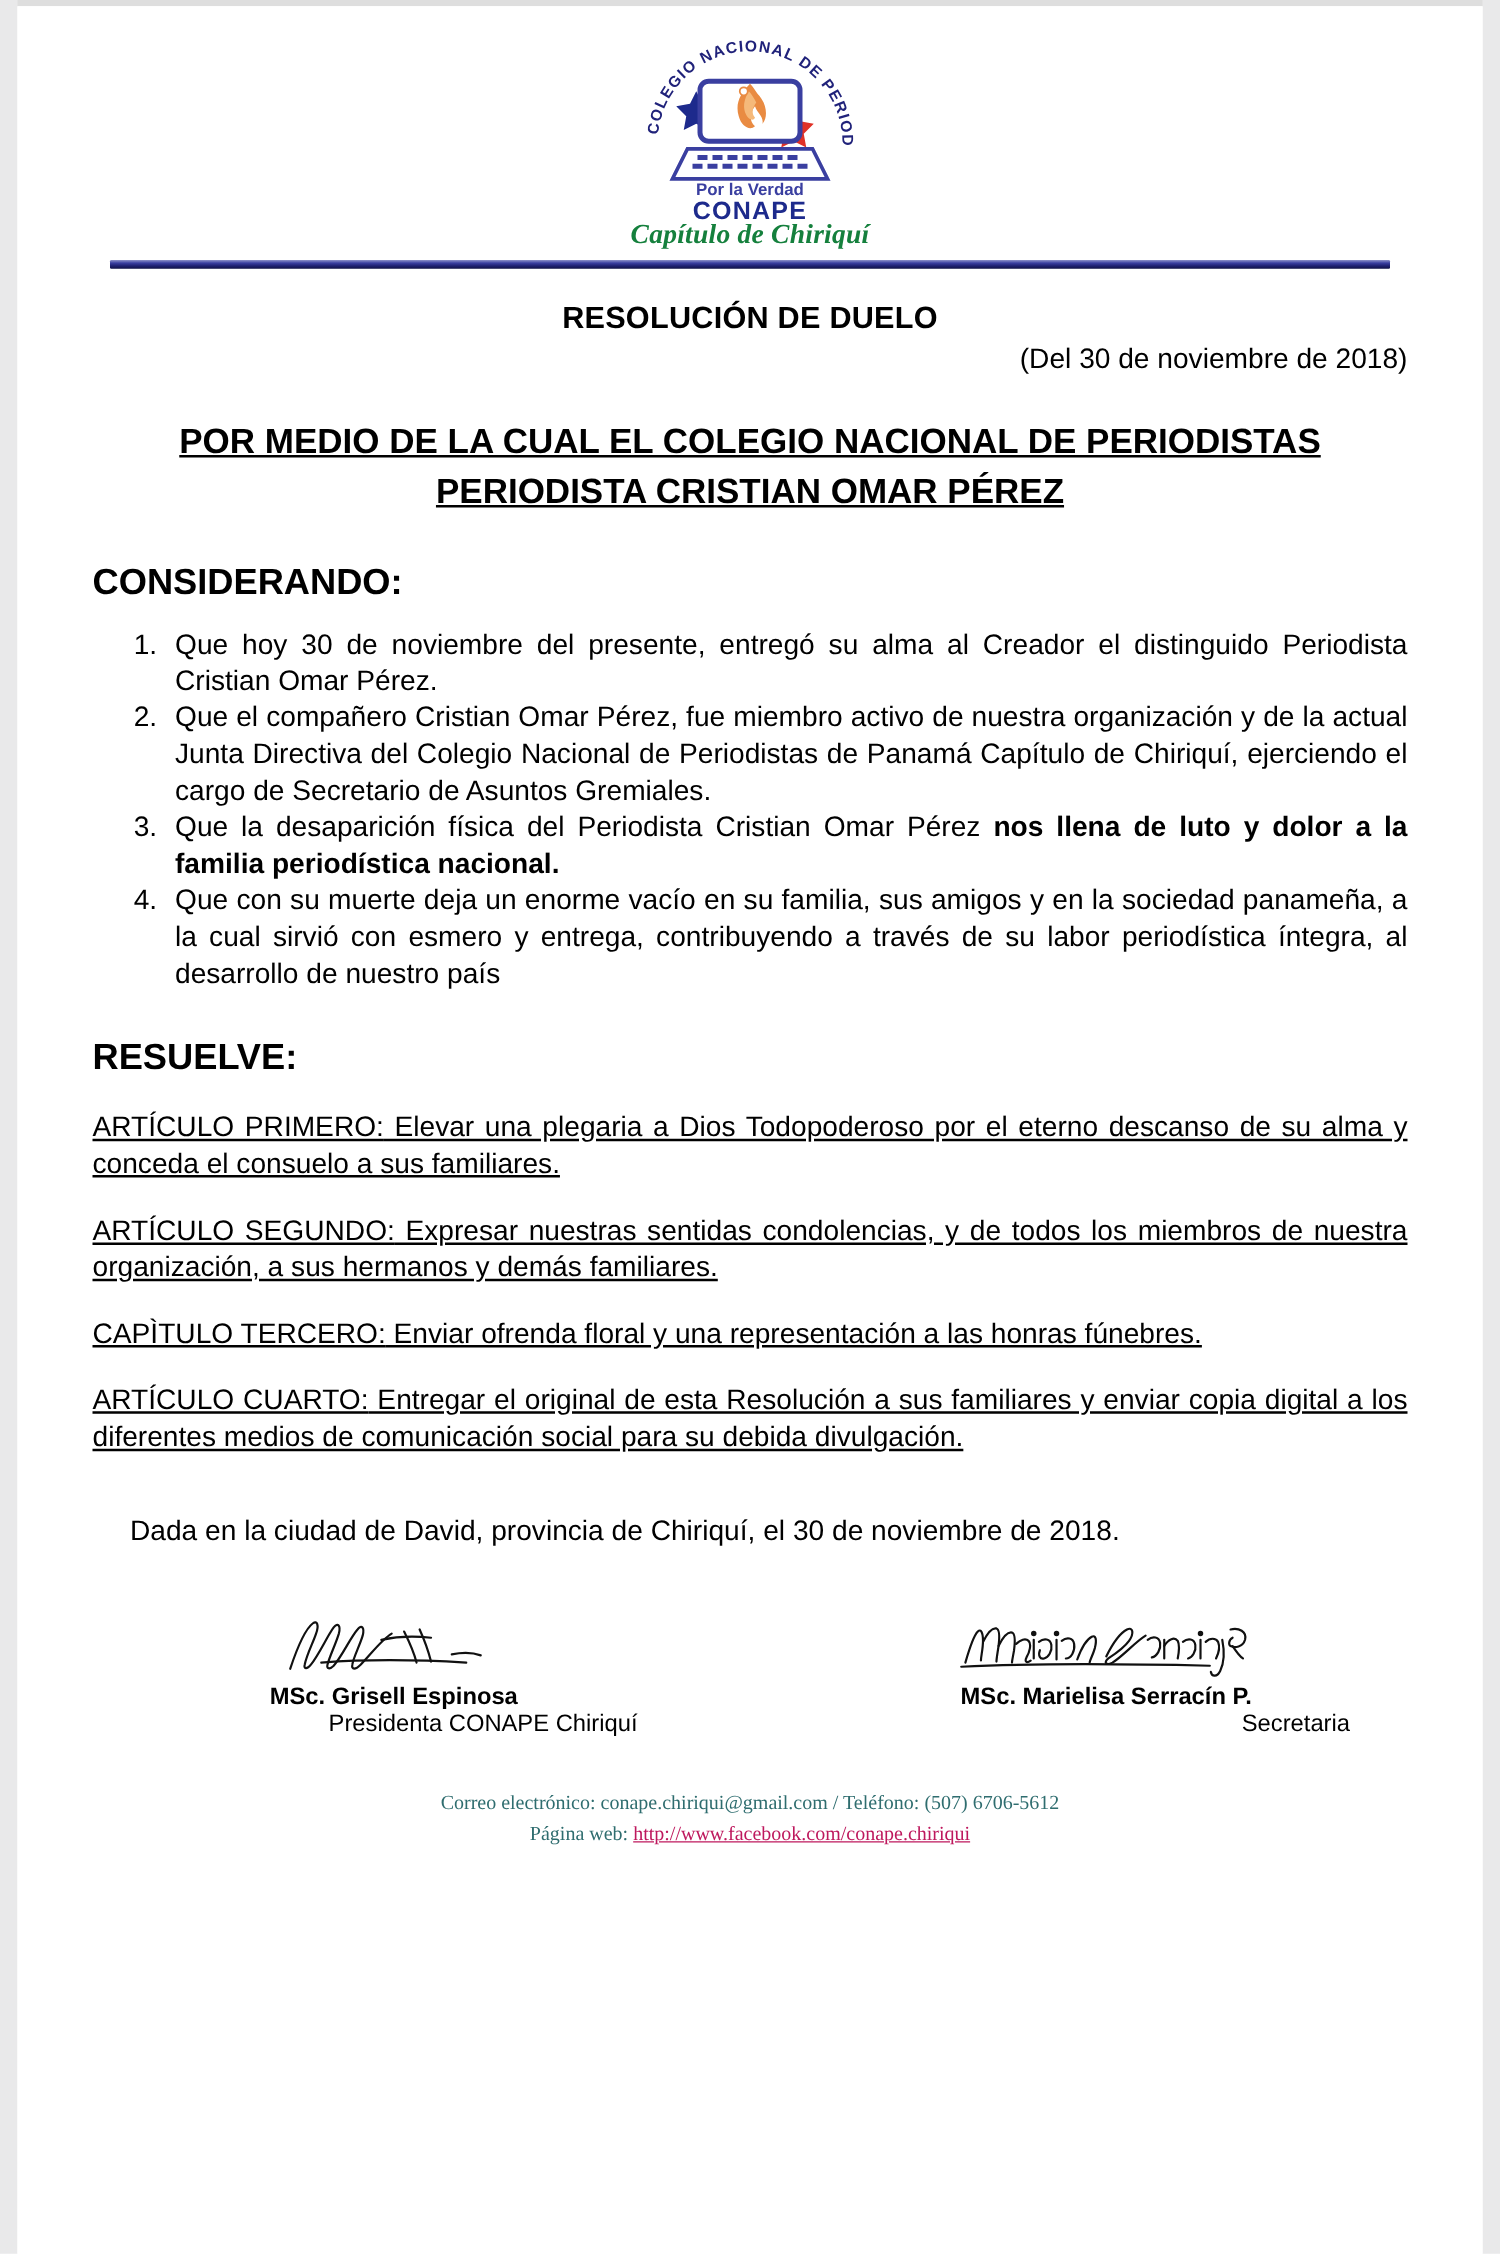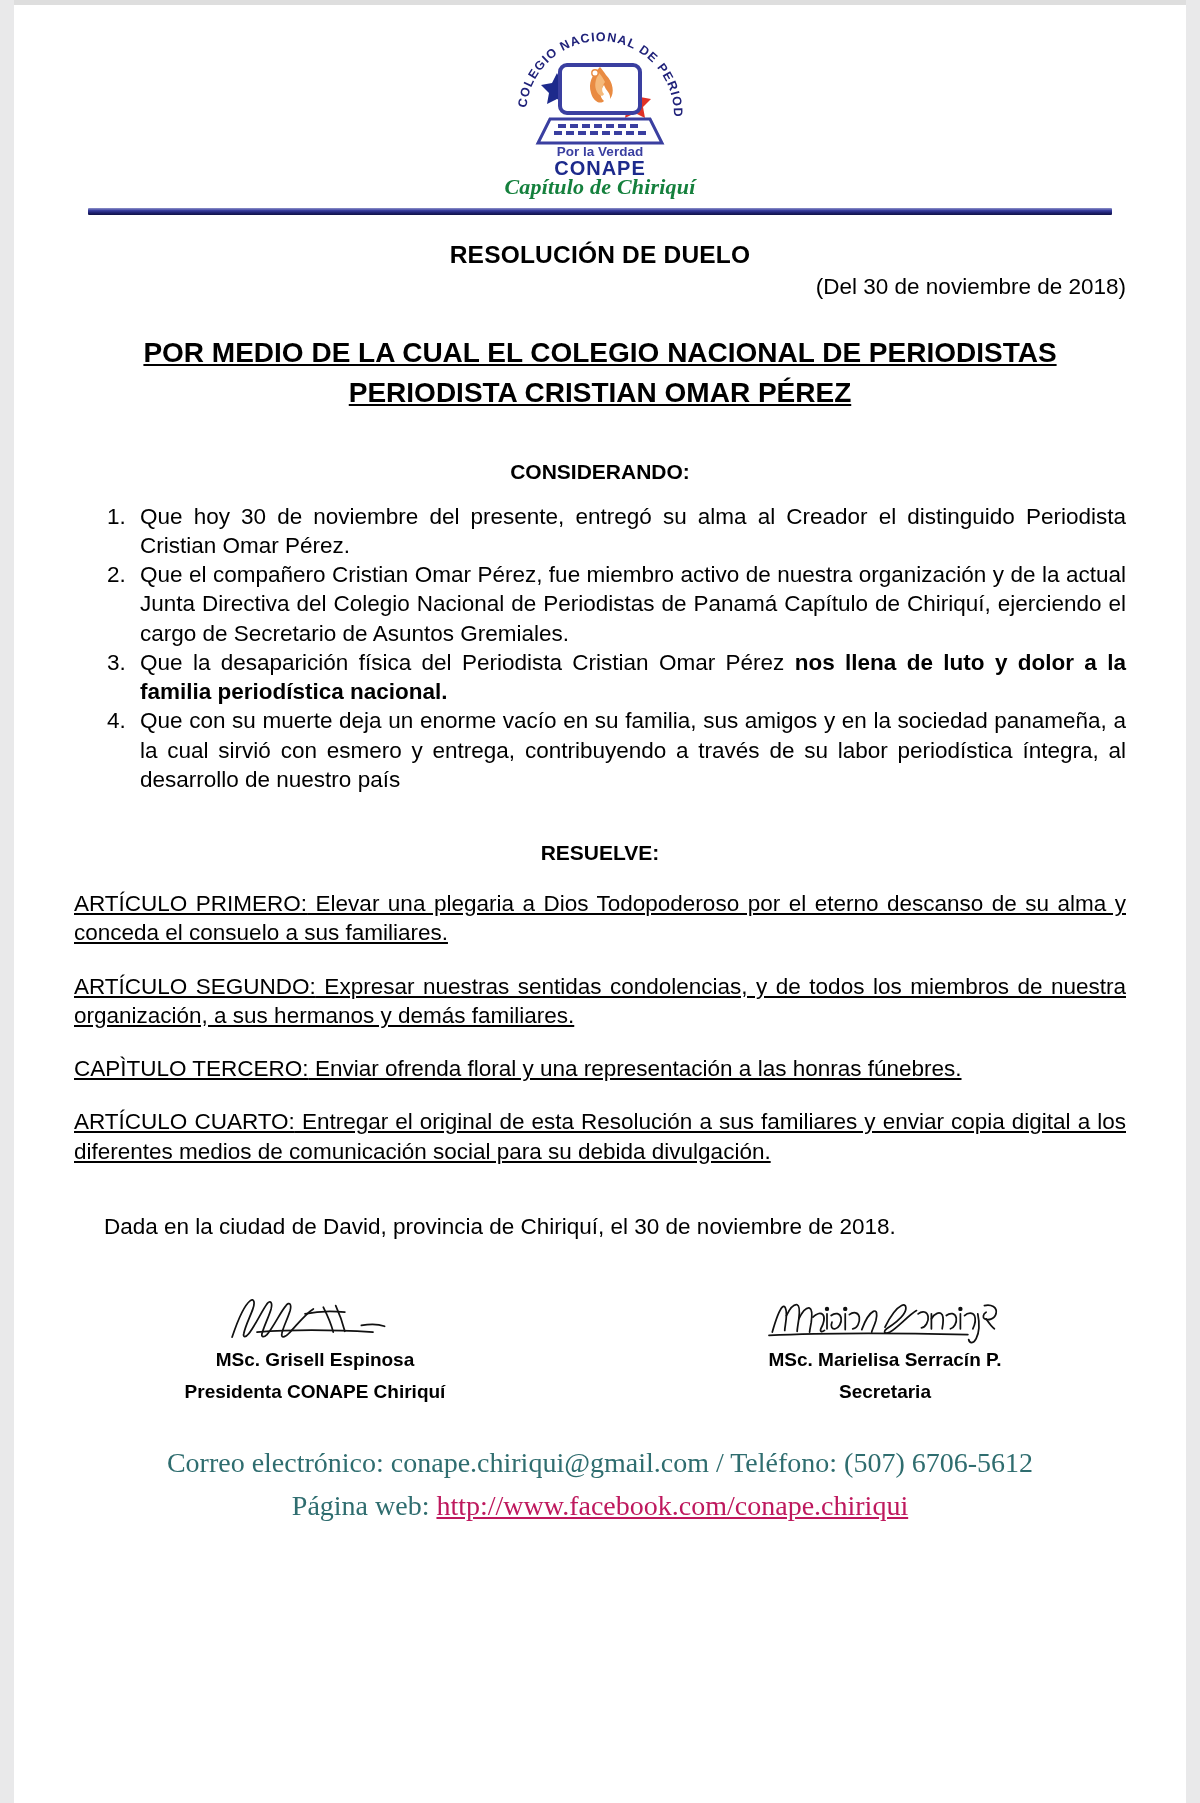--- a/index.html
+++ b/index.html
@@ -98,24 +98,23 @@
   .subject {
     text-align: center;
     font-weight: bold;
     font-size: 28px;
     line-height: 1.42;
     margin-top: 33px;
     padding: 0 22px;
     text-decoration: underline;
   }
   .section-head {
-    text-align: center;
-    font-weight: bold;
-    font-size: 21px;
-    margin-top: 47px;
+    font-weight: bold;
+    font-size: 29px;
+    margin-top: 37px;
   }
 
   
   ol.considerandos {
     margin: 18px 0 0 0;
     padding-left: 58px;
     font-size: 22.5px;
     line-height: 1.30;
   }
   ol.considerandos li {
@@ -157,33 +156,34 @@
   }
   .sig-block.left { margin-left: 22px; }
   .sig-block.right { margin-right: 22px; }
   .sig-img { height: 58px; display: block; margin: 0 auto; }
   .sig-name {
     font-weight: bold;
     font-size: 19px;
     margin-top: 2px;
   }
   .sig-role {
-    font-weight: bold;
+    font-weight: normal;
     font-size: 19px;
-    margin-top: 10px;
+    margin-top: 0;
+    text-align: right;
   }
   .sig-block.left .sig-name,
   .sig-block.left .sig-role { font-size: 19px; }
 
   
   .footer {
     text-align: center;
     font-family: "Liberation Serif", serif;
     color: #2f6d6f;
-    font-size: 28px;
+    font-size: 16px;
     margin-top: 40px;
     line-height: 1.45;
   }
   .footer .line2 { margin-top: 2px; }
   .footer a.weblink {
     color: #be185d;
   }
 </style>
 </head>
 <body>

